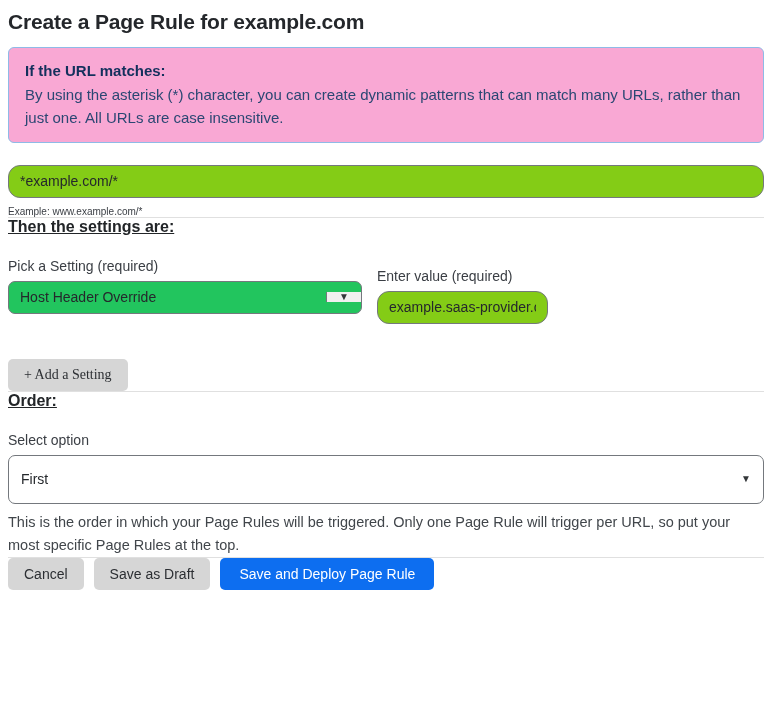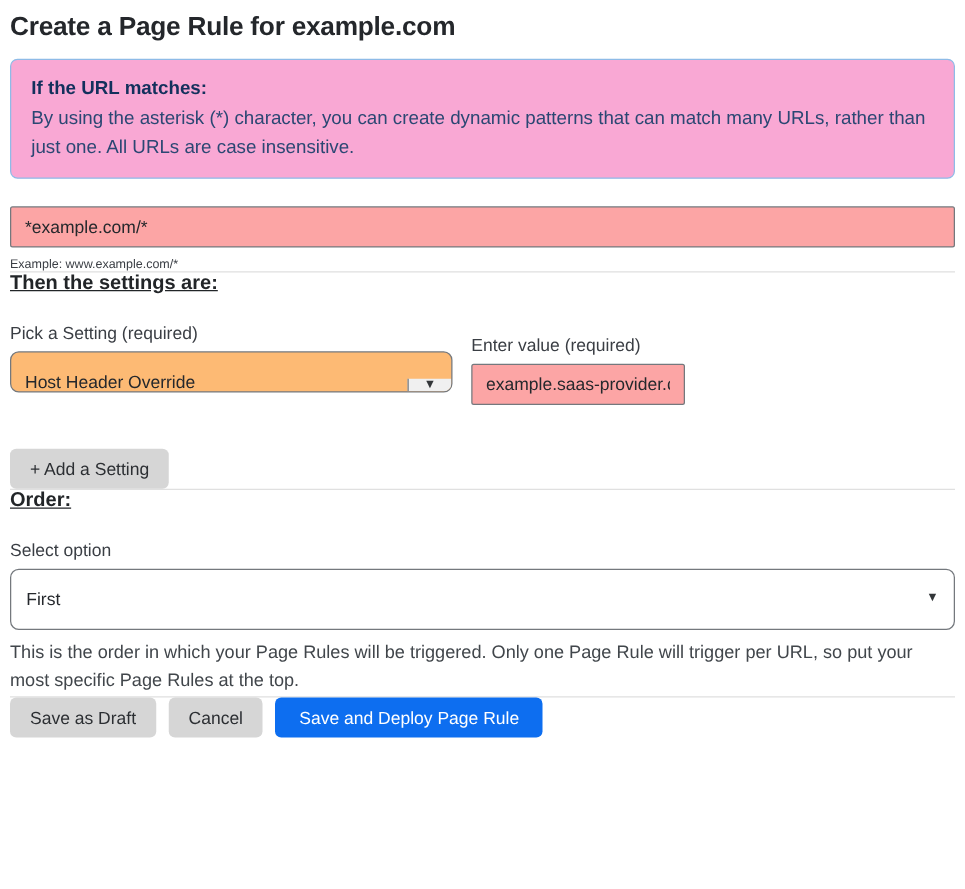--- a/index.html
+++ b/index.html
@@ -38,26 +38,26 @@
     font-size: 14px;
     color: #3a3e44;
     margin-bottom: 7px;
   }
 
   .text-input {
     display: block;
     width: 100%;
     height: 33px;
     border: 1px solid #74787d;
-    border-radius: 2px;
+    border-radius: 12px;
     padding: 0 11px;
     font-size: 14px;
     color: #25282c;
     font-family: inherit;
-    background: #fca5a5;
+    background: #84cc16;
     outline: none;
   }
 
   .helper-text { font-size: 10px; color: #3a3e44; margin-top: 8px; }
 
   hr.divider {
     border: none;
     border-top: 1px solid #e0e0e0;
     margin: 0;
   }
@@ -75,24 +75,24 @@
 
   .settings-row { display: flex; align-items: flex-start; }
   .setting-col { width: 354px; margin-right: 15px; }
   .value-col { width: 171px; margin-top: 10px; }
 
   .combobox {
     display: flex;
     height: 33px;
     border: 1px solid #74787d;
     border-radius: 7px;
-    background: #fdba74;
+    background: #22c55e;
     overflow: hidden;
     cursor: pointer;
-    align-items: flex-end;
+    align-items: center;
   }
   .combobox .cb-text {
     flex: 1;
     display: flex;
     align-items: center;
     padding: 0 11px;
     font-size: 14px;
     color: #25282c;
     white-space: nowrap;
     overflow: hidden;
@@ -115,21 +115,21 @@
     border: none;
     border-radius: 5px;
     height: 32px;
     padding: 0 16px;
     cursor: pointer;
     white-space: nowrap;
   }
   .btn-gray { background: #d6d6d6; color: #2c2f33; }
   .btn-blue { background: #0d6ef0; color: #ffffff; padding: 0 19px; }
 
-  .add-setting-wrap { margin-top: 35px; }
+  .add-setting-wrap { margin-top: 35px; font-family: Liberation Serif, serif; }
 
   .select-full {
     display: flex;
     align-items: center;
     justify-content: space-between;
     height: 49px;
     border: 1px solid #74787d;
     border-radius: 7px;
     padding: 0 12px;
     font-size: 14px;
@@ -199,18 +199,18 @@
     <div class="select-full">
       <span>First</span>
       <span class="caret">▼</span>
     </div>
     <div class="order-description">This is the order in which your Page Rules will be triggered. Only one Page Rule will trigger per URL, so put your most specific Page Rules at the top.</div>
   </div>
 
   <hr class="divider divider-3">
 
   <div class="footer-buttons">
+    <button class="btn btn-gray">Cancel</button>
     <button class="btn btn-gray">Save as Draft</button>
-    <button class="btn btn-gray">Cancel</button>
     <button class="btn btn-blue">Save and Deploy Page Rule</button>
   </div>
 
 </div>
 
 </body></html>

